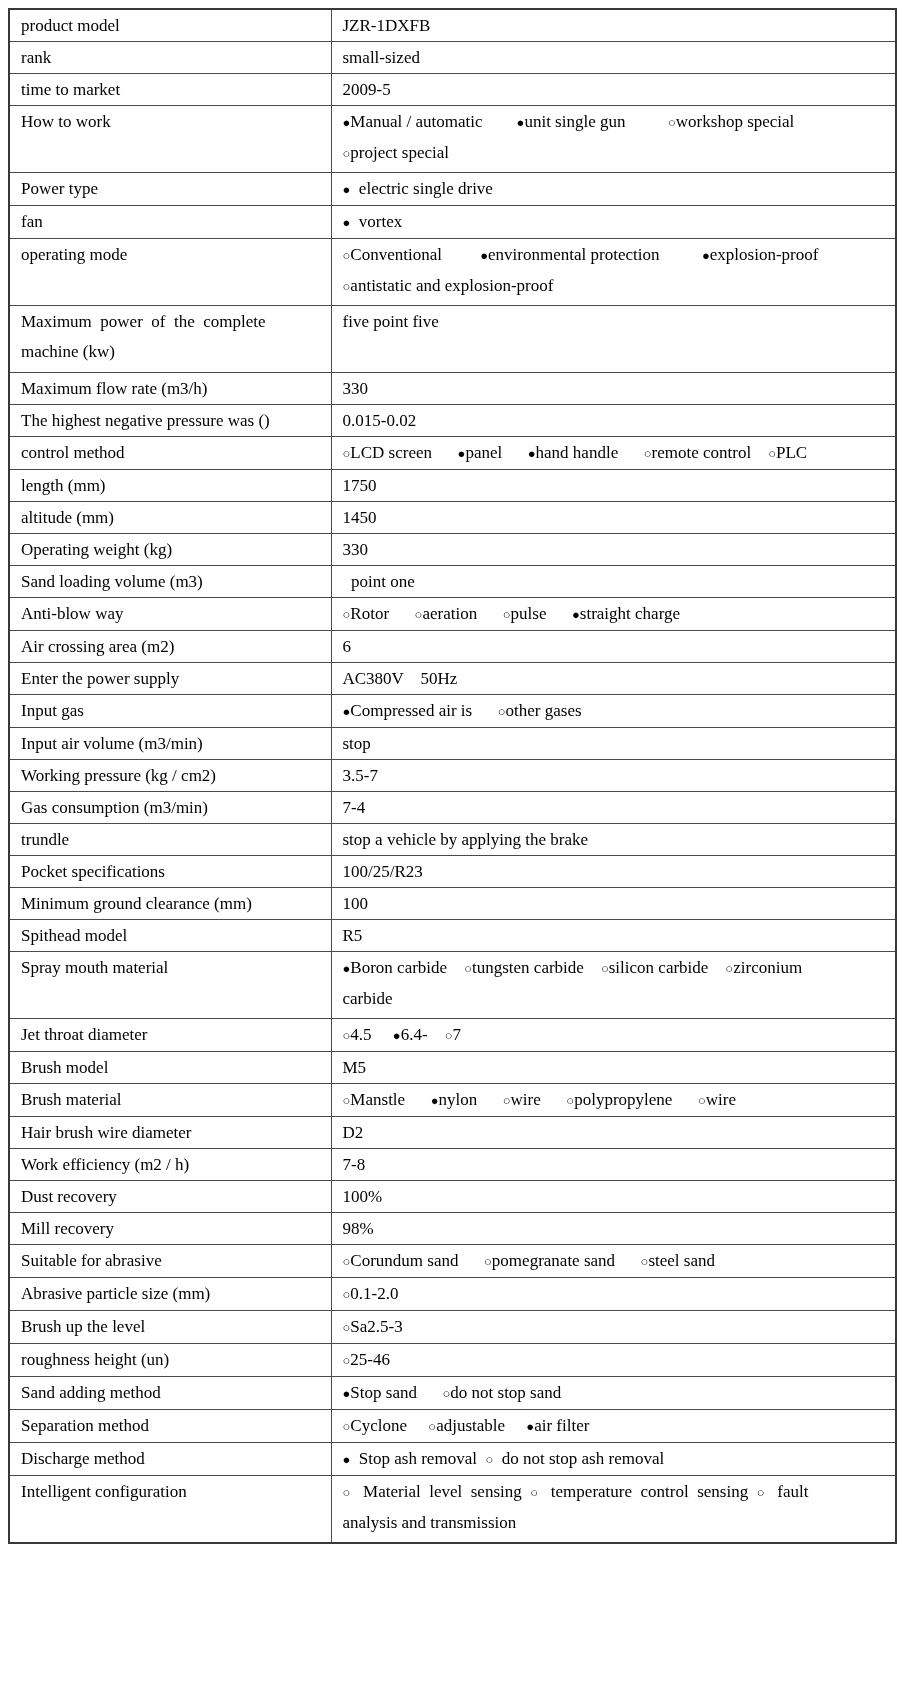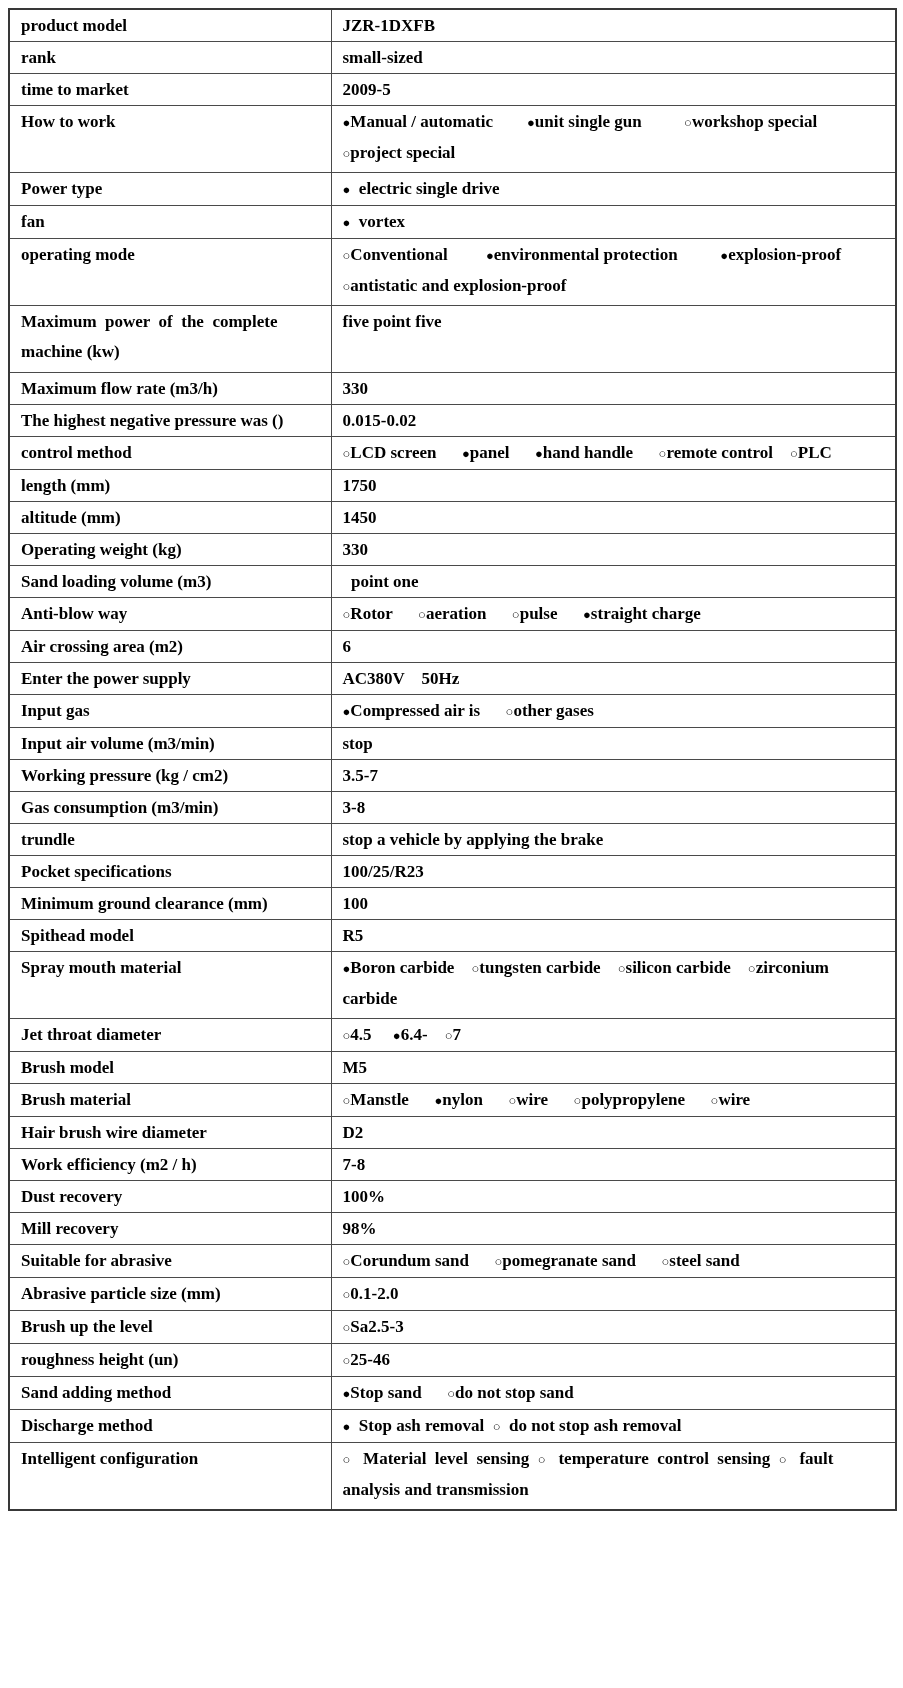--- a/index.html
+++ b/index.html
@@ -12,21 +12,20 @@
     font-family: "Liberation Serif", "DejaVu Serif", serif;
     color: #000000;
   }
   table.spec-table {
     border-collapse: collapse;
     table-layout: fixed;
     width: 887px;
     margin: 8px 0 0 8px;
     border: 2px solid #383838;
     background: #ffffff;
-    font-weight: bold;
   }
   col.c-label { width: 322px; }
   col.c-value { width: 565px; }
   td {
     border: 1px solid #4a4a4a;
     padding: 1px 11px 0 11px;
     font-size: 17px;
     line-height: 30px;
     vertical-align: top;
     text-align: left;
@@ -134,21 +133,21 @@
       <tr class="single">
         <td class="label-cell">Input air volume (m3/min)</td>
         <td class="value-cell">stop</td>
       </tr>
       <tr class="single">
         <td class="label-cell">Working pressure (kg / cm2)</td>
         <td class="value-cell">3.5-7</td>
       </tr>
       <tr class="single">
         <td class="label-cell">Gas consumption (m3/min)</td>
-        <td class="value-cell">3-8</td>
+        <td class="value-cell">7-4</td>
       </tr>
       <tr class="single">
         <td class="label-cell">trundle</td>
         <td class="value-cell">stop a vehicle by applying the brake</td>
       </tr>
       <tr class="single">
         <td class="label-cell">Pocket specifications</td>
         <td class="value-cell">100/25/R23</td>
       </tr>
       <tr class="single">
@@ -204,20 +203,24 @@
         <td class="label-cell">Brush up the level</td>
         <td class="value-cell"><span class="bullet">○</span>Sa2.5-3</td>
       </tr>
       <tr class="single">
         <td class="label-cell">roughness height (un)</td>
         <td class="value-cell"><span class="bullet">○</span>25-46</td>
       </tr>
       <tr class="single">
         <td class="label-cell">Sand adding method</td>
         <td class="value-cell"><span class="bullet">●</span>Stop sand      <span class="bullet">○</span>do not stop sand</td>
+      </tr>
+      <tr class="single">
+        <td class="label-cell">Separation method</td>
+        <td class="value-cell"><span class="bullet">○</span>Cyclone     <span class="bullet">○</span>adjustable     <span class="bullet">●</span>air filter</td>
       </tr>
       <tr class="single">
         <td class="label-cell">Discharge method</td>
         <td class="value-cell"><span class="bullet">●</span>  Stop ash removal  <span class="bullet">○</span>  do not stop ash removal</td>
       </tr>
       <tr class="double">
         <td class="label-cell">Intelligent configuration</td>
         <td class="value-cell"><span class="bullet">○</span>   Material  level  sensing  <span class="bullet">○</span>   temperature  control  sensing  <span class="bullet">○</span>   fault
 analysis and transmission</td>
       </tr>

